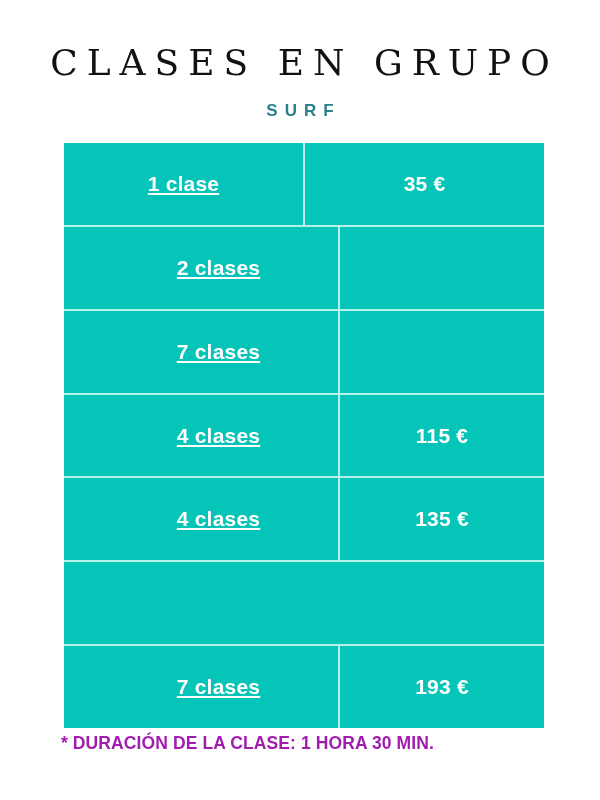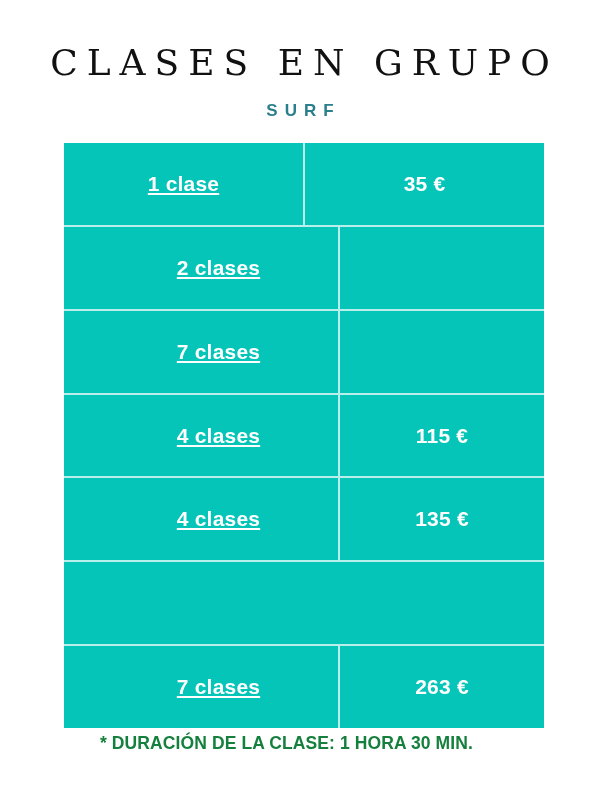--- a/index.html
+++ b/index.html
@@ -92,24 +92,23 @@
   }
 
   
   .footnote {
     position: absolute;
     left: 61px;
     top: 733px;
     font-family: "Liberation Sans", sans-serif;
     font-size: 17.5px;
     font-weight: bold;
-    color: #15803d;
+    color: #a21caf;
     letter-spacing: 0.1px;
     white-space: nowrap;
-    margin-left: 39px;
   }
 </style>
 </head>
 <body>
 
 <div class="page">
 
   <div class="header">
     <div class="main-title">CLASES EN GRUPO</div>
     <div class="sub-title">SURF</div>
@@ -138,20 +137,20 @@
     <div class="price-row">
       <div class="cell cell-qty">4 clases</div>
       <div class="cell cell-price">135 €</div>
     </div>
 
     <div class="price-row">
     </div>
 
     <div class="price-row">
       <div class="cell cell-qty">7 clases</div>
-      <div class="cell cell-price">263 €</div>
+      <div class="cell cell-price">193 €</div>
     </div>
 
   </div>
 
   <div class="footnote">* DURACIÓN DE LA CLASE: 1 HORA 30 MIN.</div>
 
 </div>
 
 </body></html>

